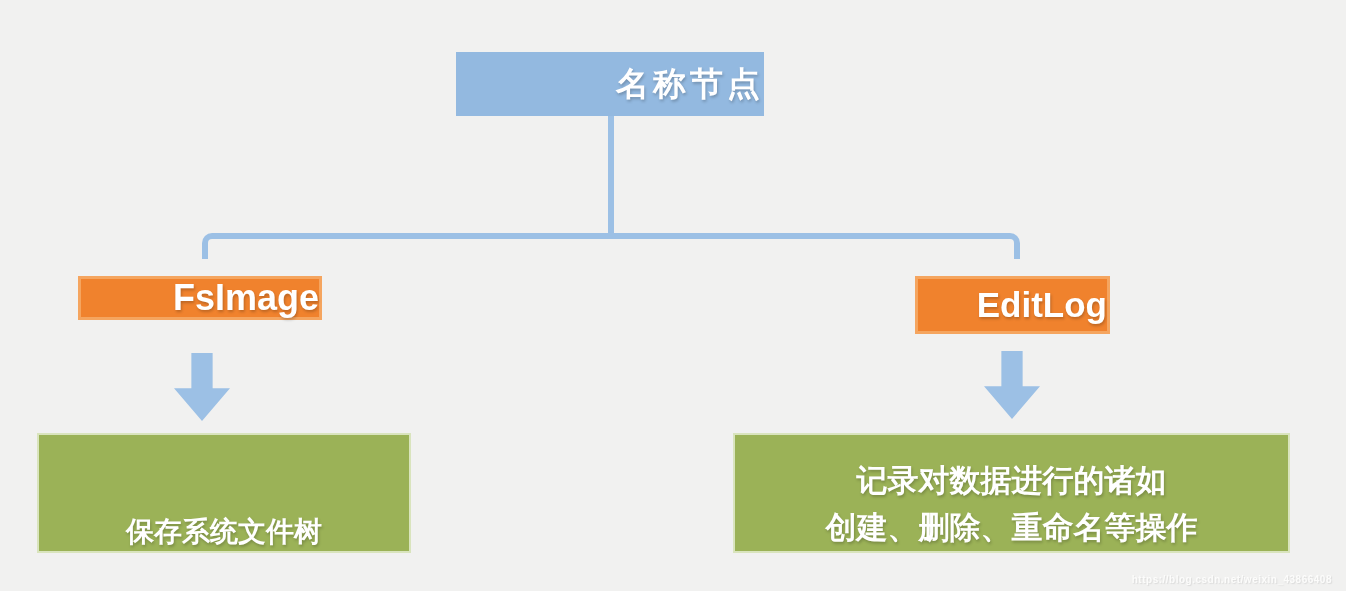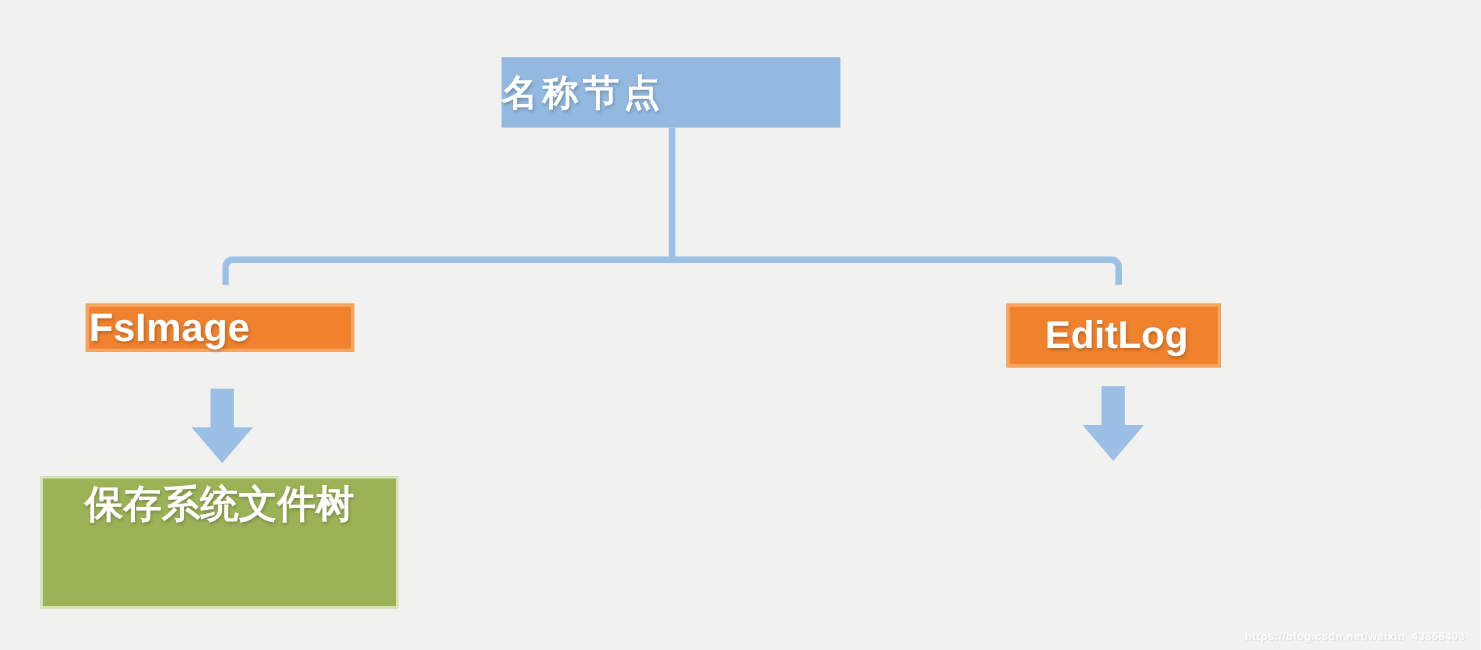--- a/index.html
+++ b/index.html
@@ -11,21 +11,21 @@
     position: relative;
     width: 1346px;
     height: 591px;
     background: var(--background, #f1f1f0);
     overflow: hidden;
   }
   .node {
     position: absolute;
     display: flex;
     align-items: center;
-    justify-content: flex-start;
+    justify-content: flex-end;
     color: var(--text, #ffffff);
     font-weight: bold;
     text-align: center;
     text-shadow: 1px 2px 3px rgba(0,0,0,0.22);
     box-sizing: border-box;
   }
   .node-root {
     left: 456px; top: 52px;
     width: 308px; height: 64px;
     background: var(--node_blue, #93b9e0);
@@ -69,22 +69,22 @@
   }
   .arrow-left  { left: 174px; top: 353px; }
   .arrow-right { left: 984px; top: 351px; }
   .desc {
     flex-direction: column;
     background: var(--green, #9bb257);
     border: 2px solid var(--green_border, #d9e4bd);
   }
   .desc-left {
     left: 37px; top: 433px;
-    width: 325px; height: 120px;
-    font-size: 35px;
+    width: 374px; height: 120px;
+    font-size: 28px;
     font-family: Liberation Mono, monospace;
   }
   .desc-right {
     left: 733px; top: 433px;
     width: 557px; height: 120px;
     font-size: 31px;
     line-height: 47px;
   }
   .watermark {
     position: absolute;
@@ -116,16 +116,20 @@
     <span>EditLog</span>
   </div>
 
   <div class="down-arrow arrow-left"></div>
   <div class="down-arrow arrow-right"></div>
 
   <div class="node desc desc-left">
     <span>保存系统文件树</span>
   </div>
 
+  <div class="node desc desc-right">
+    <span>记录对数据进行的诸如</span>
+    <span>创建、删除、重命名等操作</span>
+  </div>
 
   <div class="watermark">https://blog.csdn.net/weixin_43866408</div>
 
 </div>
 
 </body></html>

